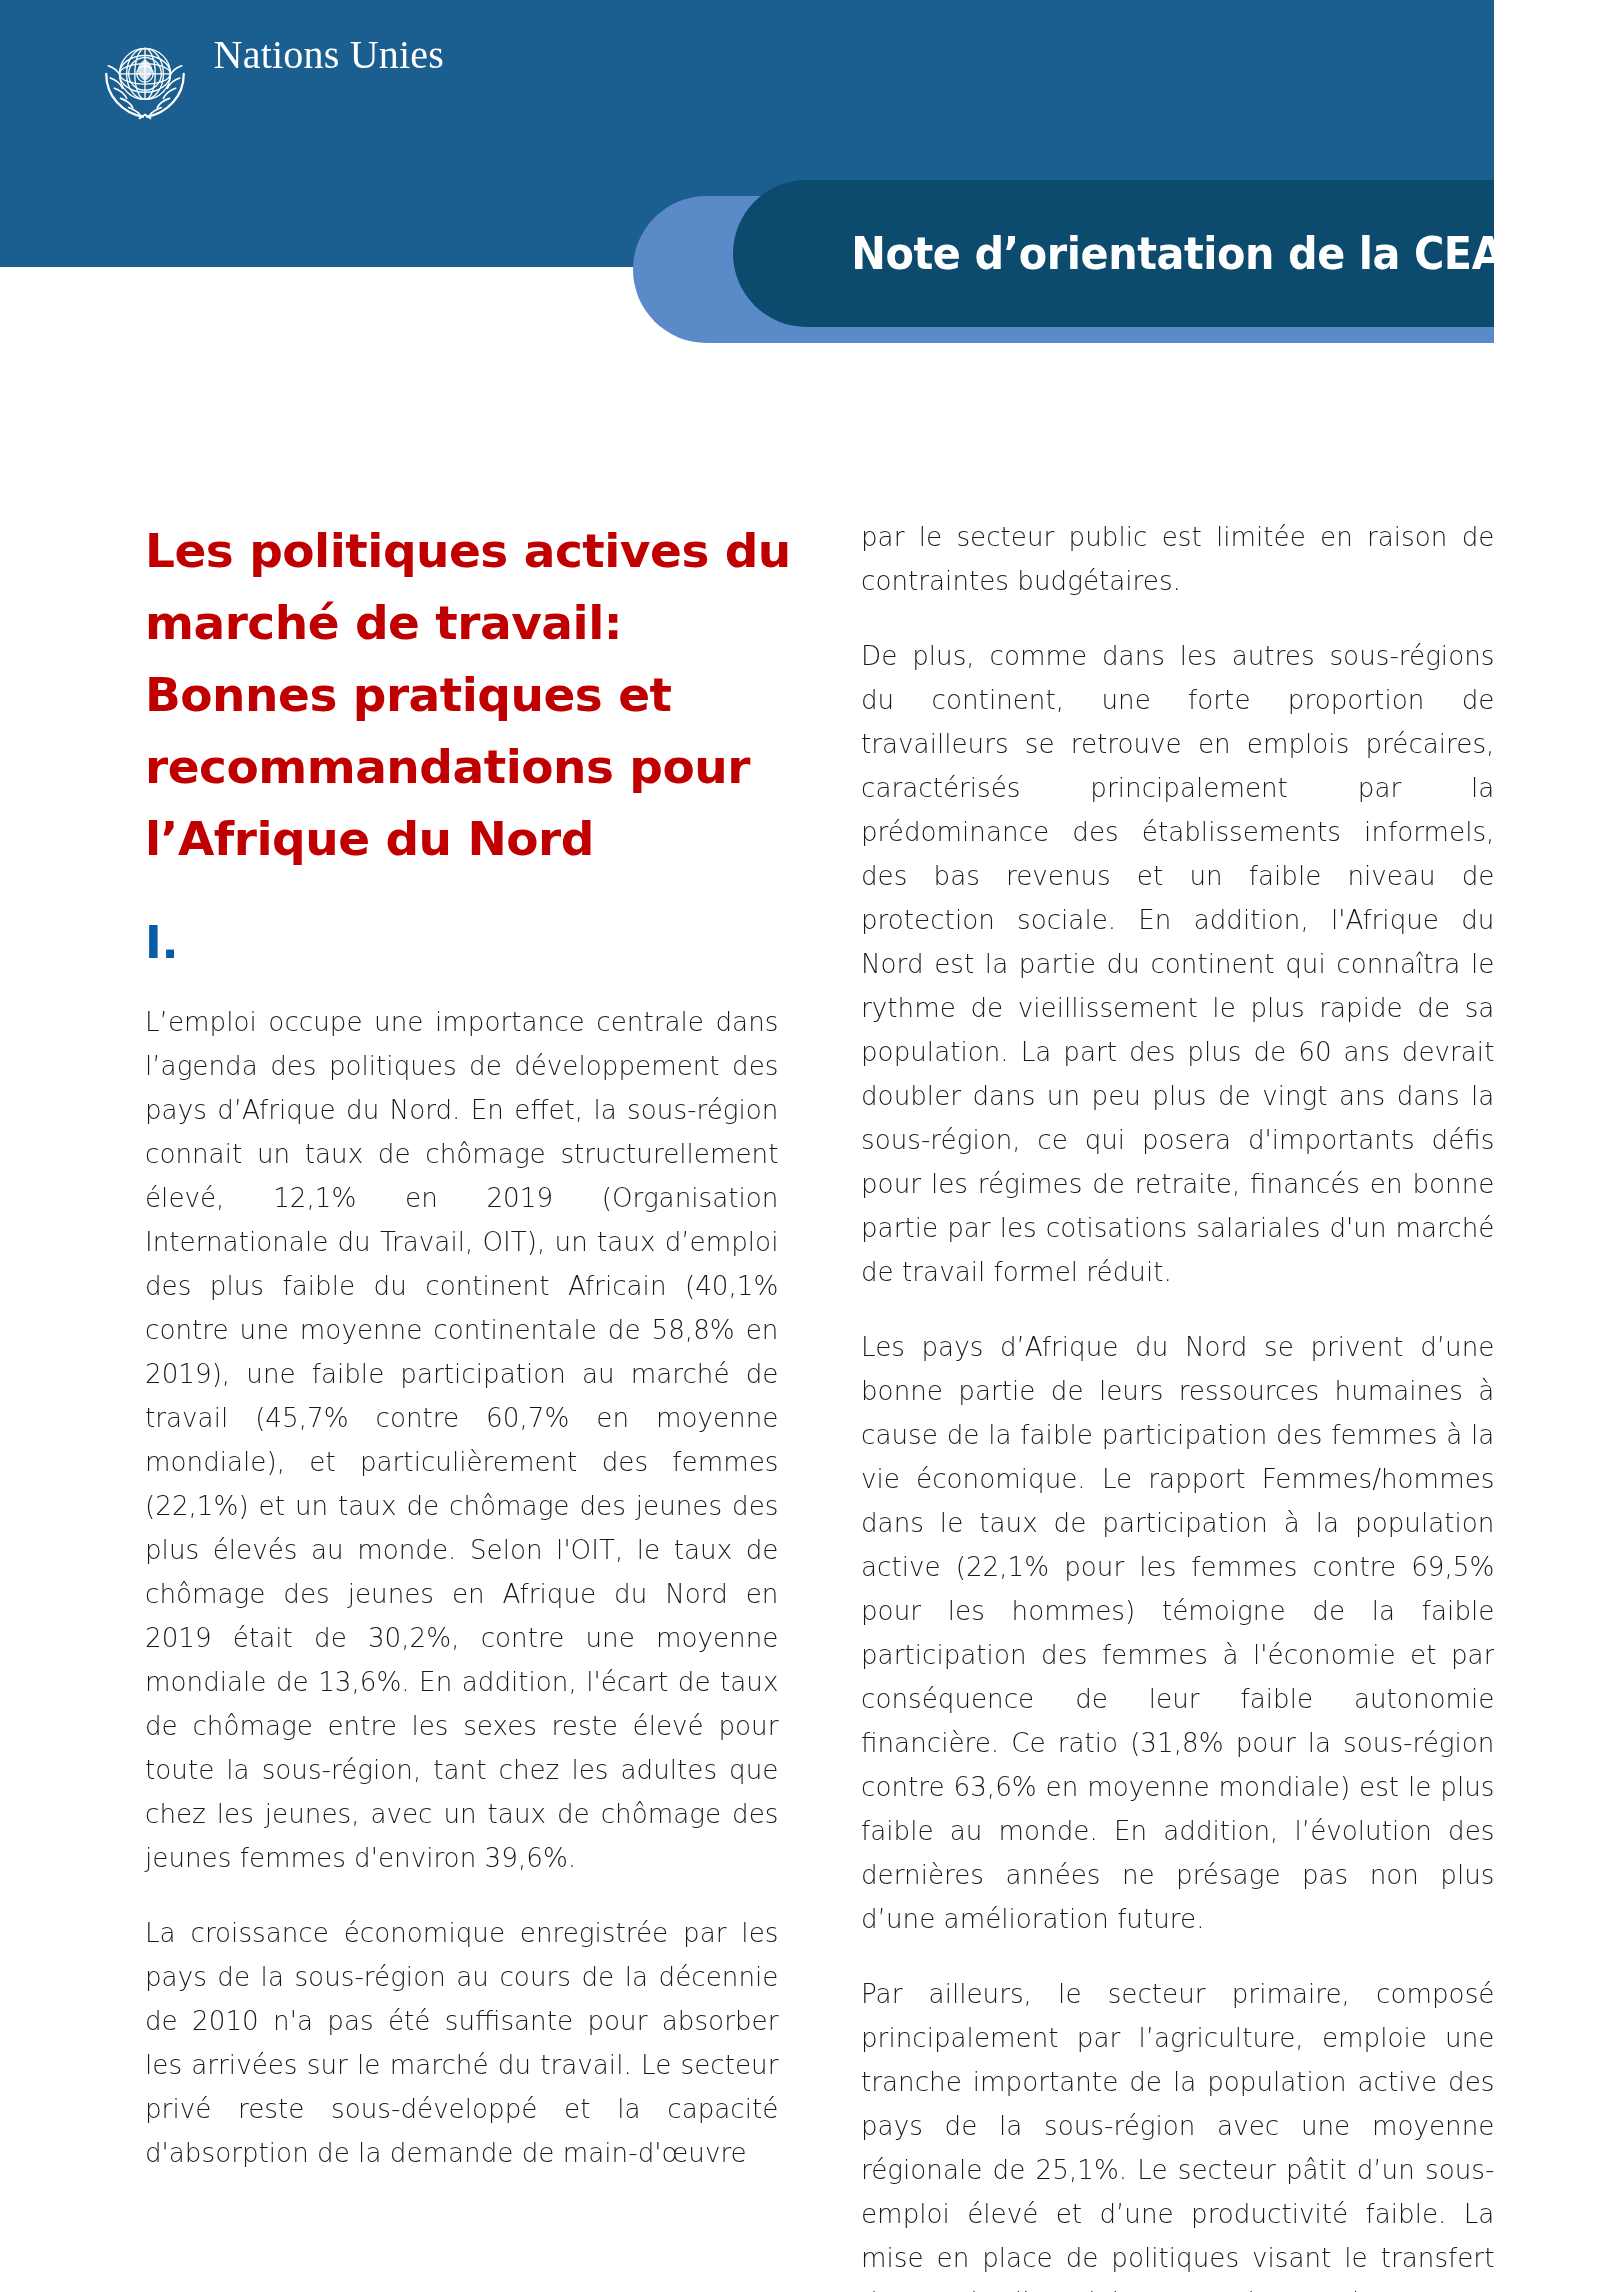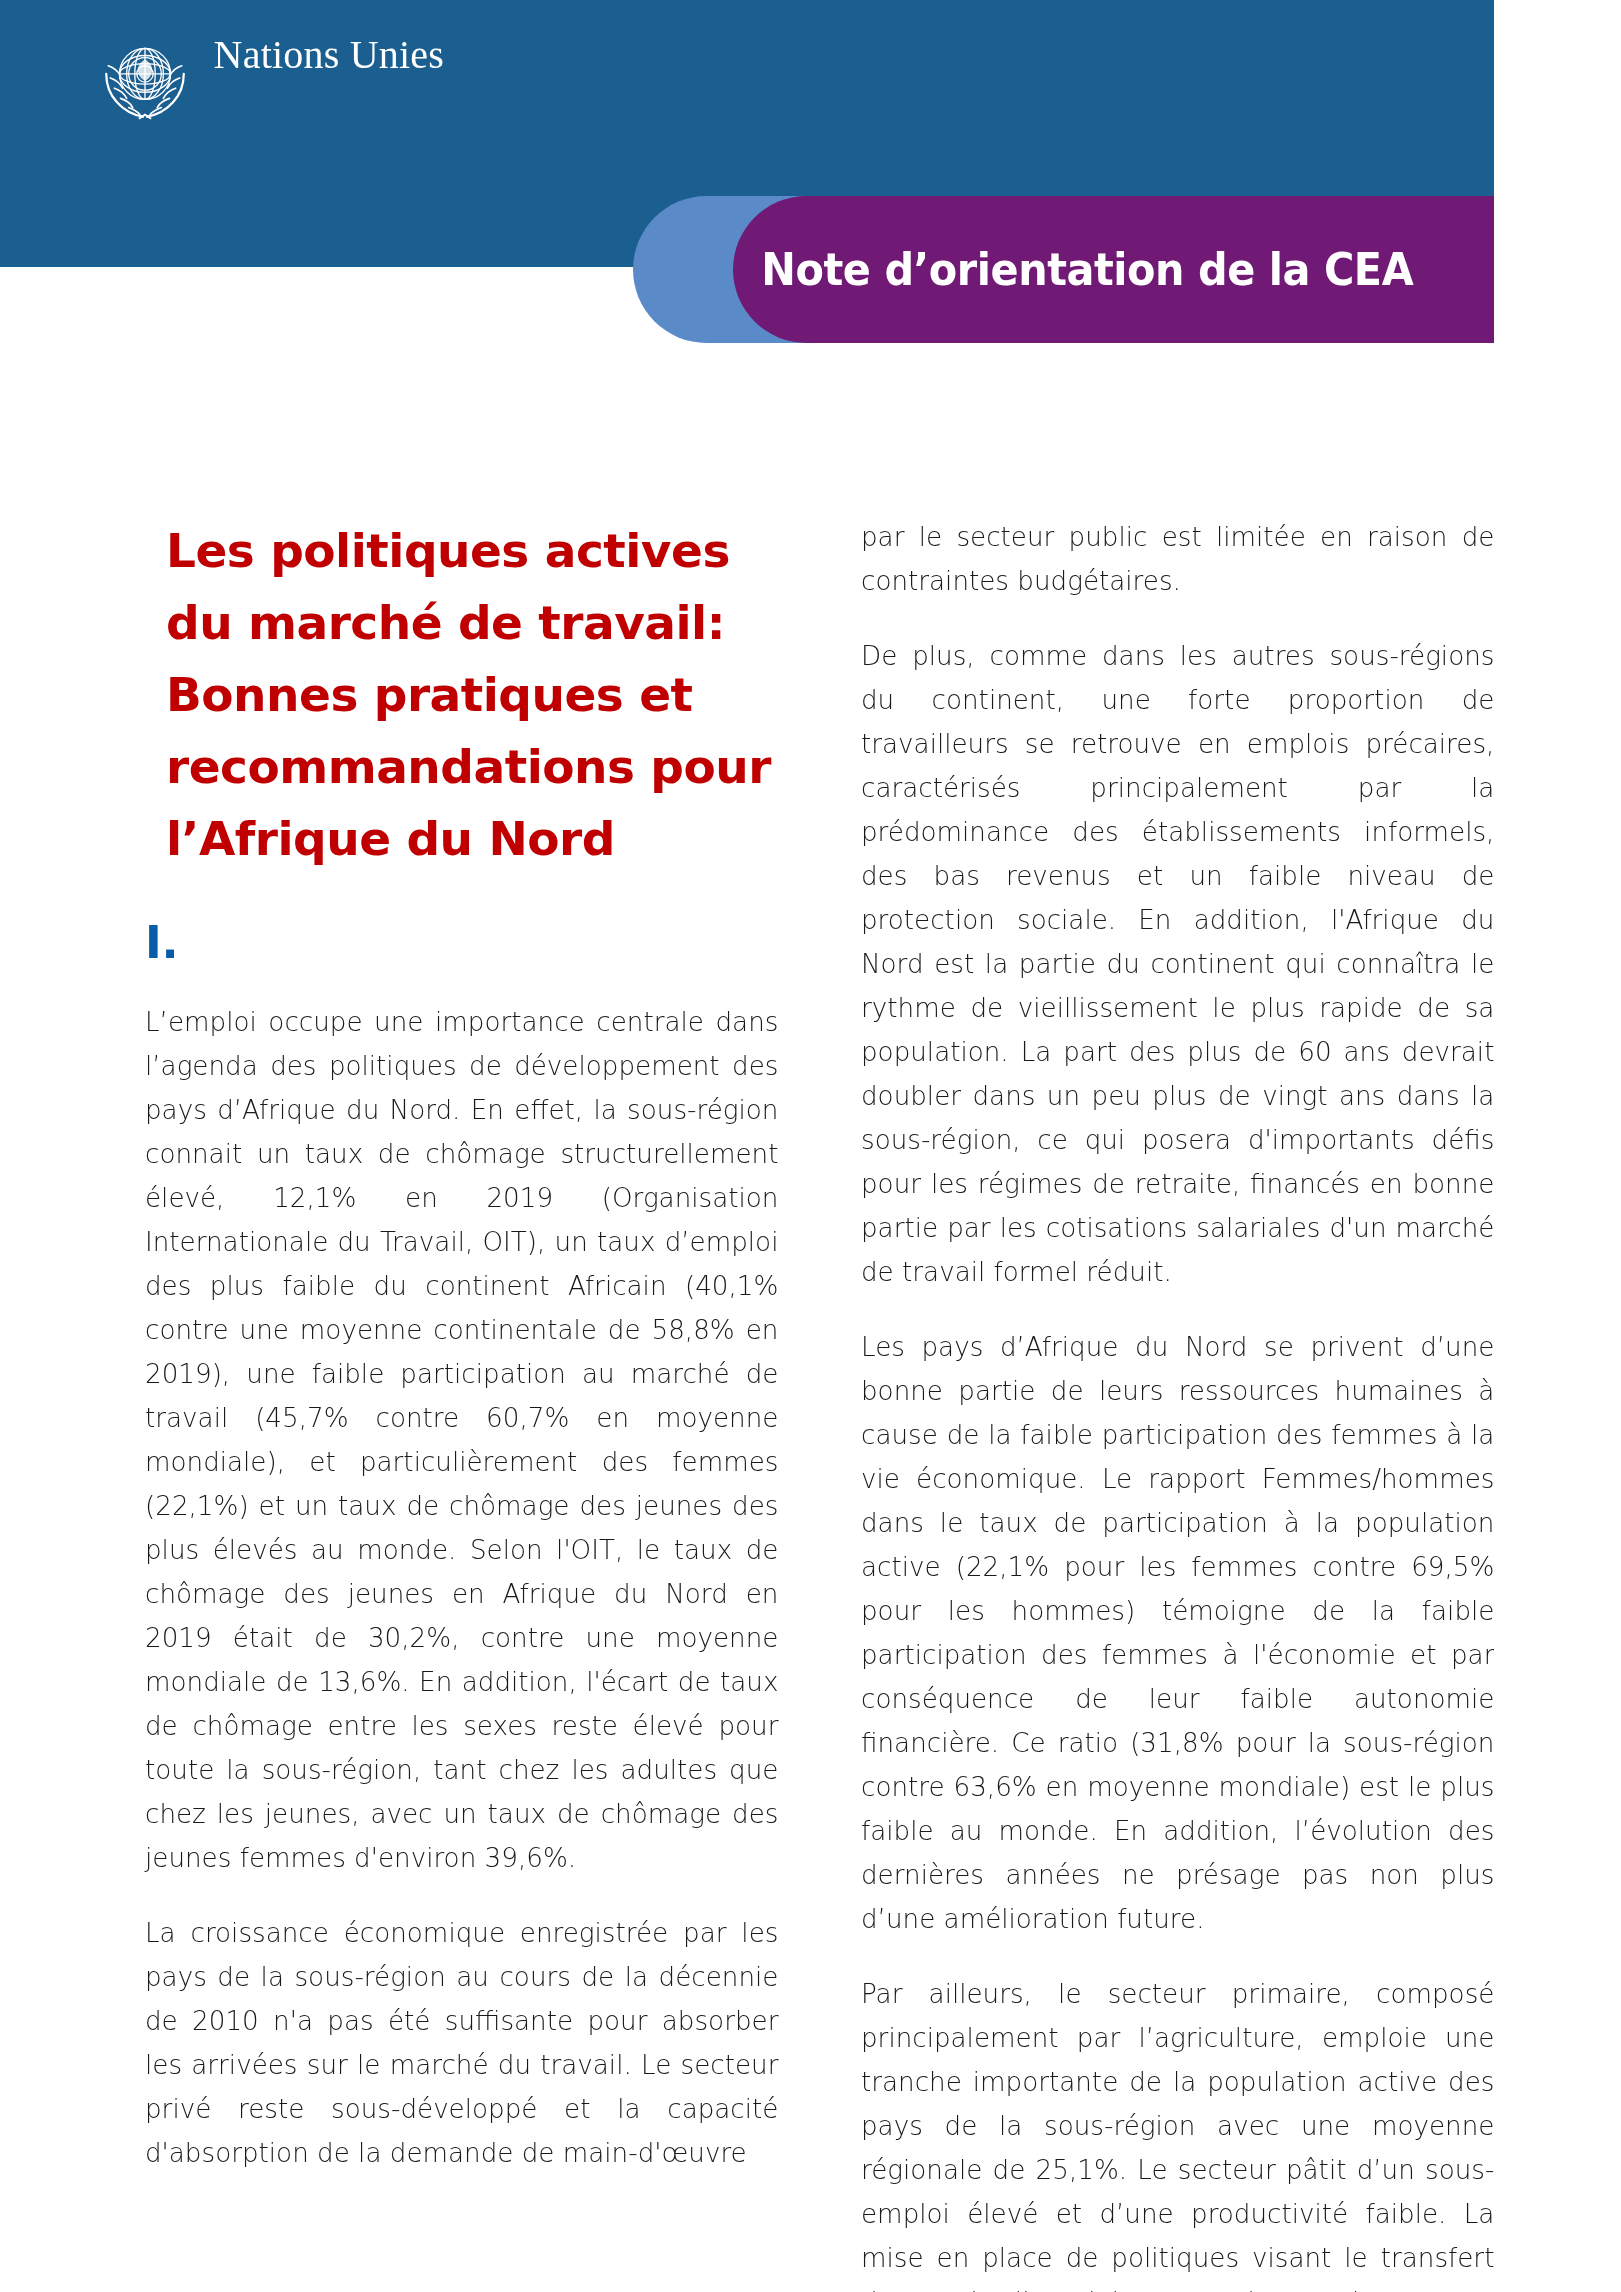--- a/index.html
+++ b/index.html
@@ -79,29 +79,29 @@
     top: 196px;
     width: 988px;
     height: 147px;
     background: #5b8ac9;
     border-top-left-radius: 82px;
     border-bottom-left-radius: 82px;
   }
   .tab-dark {
     position: absolute;
     left: 733px;
-    top: 196px;
+    top: 180px;
     width: 888px;
     height: 147px;
-    background: #701a75;
+    background: #0c4a6e;
     border-top-left-radius: 82px;
     border-bottom-left-radius: 82px;
     display: flex;
     align-items: center;
-    justify-content: flex-start;
+    justify-content: center;
   }
   .tab-dark-label {
     font-family: "DejaVu Sans", sans-serif;
     font-weight: bold;
     font-size: 45px;
     letter-spacing: -0.5px;
     color: #ffffff;
     transform: scaleX(0.92);
     white-space: nowrap;
   }
@@ -122,21 +122,20 @@
   }
 
   .doc-title {
     color: #c00000;
     font-family: "DejaVu Sans", sans-serif;
     font-weight: bold;
     font-size: 47px;
     line-height: 72px;
     letter-spacing: -0.5px;
     margin-bottom: 39px;
-    margin-left: 21px;
   }
   .section-head {
     color: #0a5ca8;
     font-family: "DejaVu Sans", sans-serif;
     font-weight: bold;
     font-size: 45px;
     line-height: 57px;
     letter-spacing: -0.3px;
     margin-bottom: 29px;
     display: flex;

